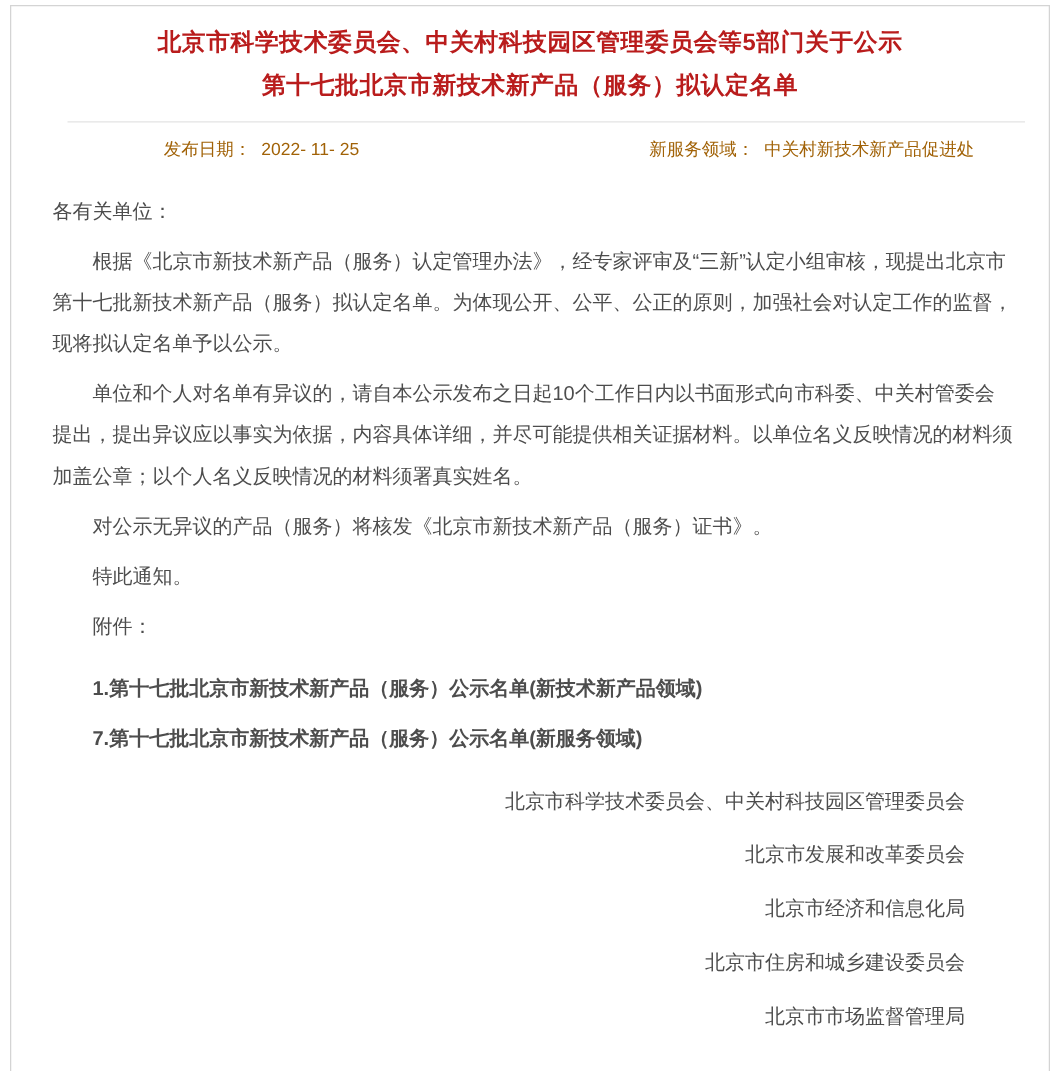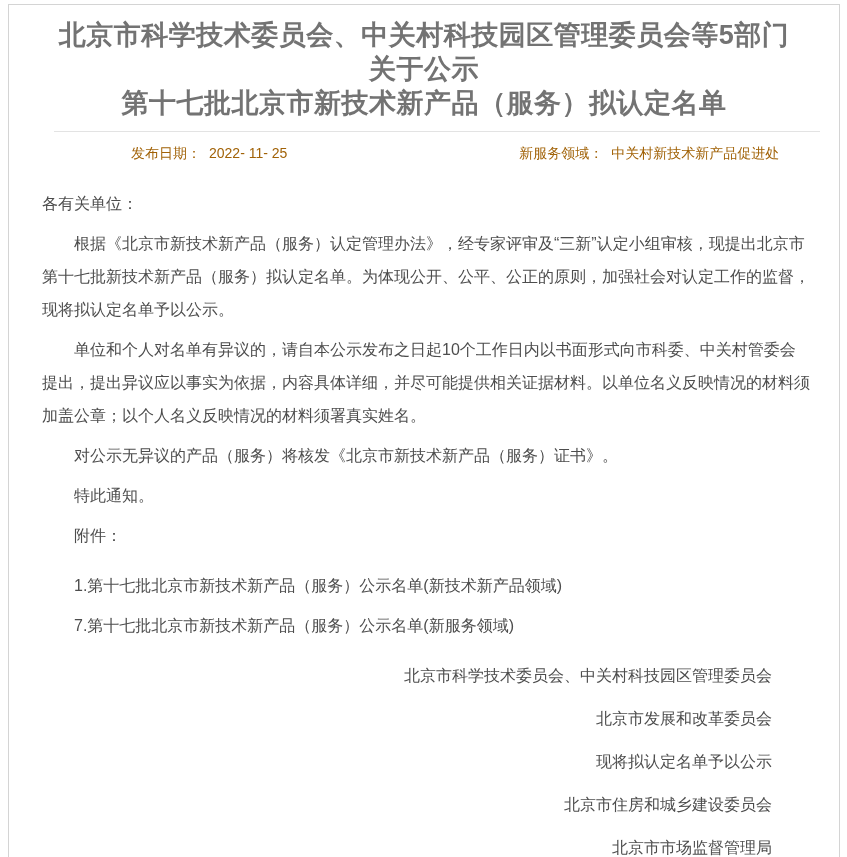--- a/index.html
+++ b/index.html
@@ -22,23 +22,23 @@
     width: 832px;
     height: 920px; 
     background: #ffffff;
     border: 1px solid #d4d4d4;
   }
   .title-wrap {
     padding: 13px 40px 0 40px;
     text-align: center;
   }
   .title-line {
-    font-size: 27px;
+    font-size: 19px;
     font-weight: bold;
-    color: #737373;
+    color: #b91c1c;
     line-height: 34px;
     letter-spacing: 0.5px;
   }
   .divider {
     margin: 11px 19px 0 45px;
     border-top: 1px solid #e3e3e3;
     height: 0;
   }
   .meta-row {
     display: flex;
@@ -53,21 +53,21 @@
   .content {
     padding: 11px 28px 0 33px;
     font-size: 16px;
     color: #4d4d4d;
   }
   .content p {
     line-height: 33px;
     margin-bottom: 7px;
   }
   .content p.indent { text-indent: 2em; }
-  .attachment-item { cursor: pointer; }
+  .attachment-item { cursor: pointer; font-weight: bold; }
   .attachment-first { margin-top: 17px !important; }
   .signature-block {
     margin-top: 17px;
     text-align: right;
     padding-right: 39px;
   }
   .signature-block p {
     line-height: 33px;
     margin-bottom: 10px;
   }
@@ -100,21 +100,21 @@
       <p class="indent">单位和个人对名单有异议的，请自本公示发布之日起10个工作日内以书面形式向市科委、中关村管委会提出，提出异议应以事实为依据，内容具体详细，并尽可能提供相关证据材料。以单位名义反映情况的材料须加盖公章；以个人名义反映情况的材料须署真实姓名。</p>
       <p class="indent">对公示无异议的产品（服务）将核发《北京市新技术新产品（服务）证书》。</p>
       <p class="indent">特此通知。</p>
       <p class="indent">附件：</p>
       <p class="indent attachment-item attachment-first">1.第十七批北京市新技术新产品（服务）公示名单(新技术新产品领域)</p>
       <p class="indent attachment-item">7.第十七批北京市新技术新产品（服务）公示名单(新服务领域)</p>
 
       <div class="signature-block">
         <p>北京市科学技术委员会、中关村科技园区管理委员会</p>
         <p>北京市发展和改革委员会</p>
-        <p>现将拟认定名单予以公示</p>
+        <p>北京市经济和信息化局</p>
         <p>北京市住房和城乡建设委员会</p>
         <p>北京市市场监督管理局</p>
 
       </div>
     </div>
 
   </div>
 </div>
 
 </body></html>

